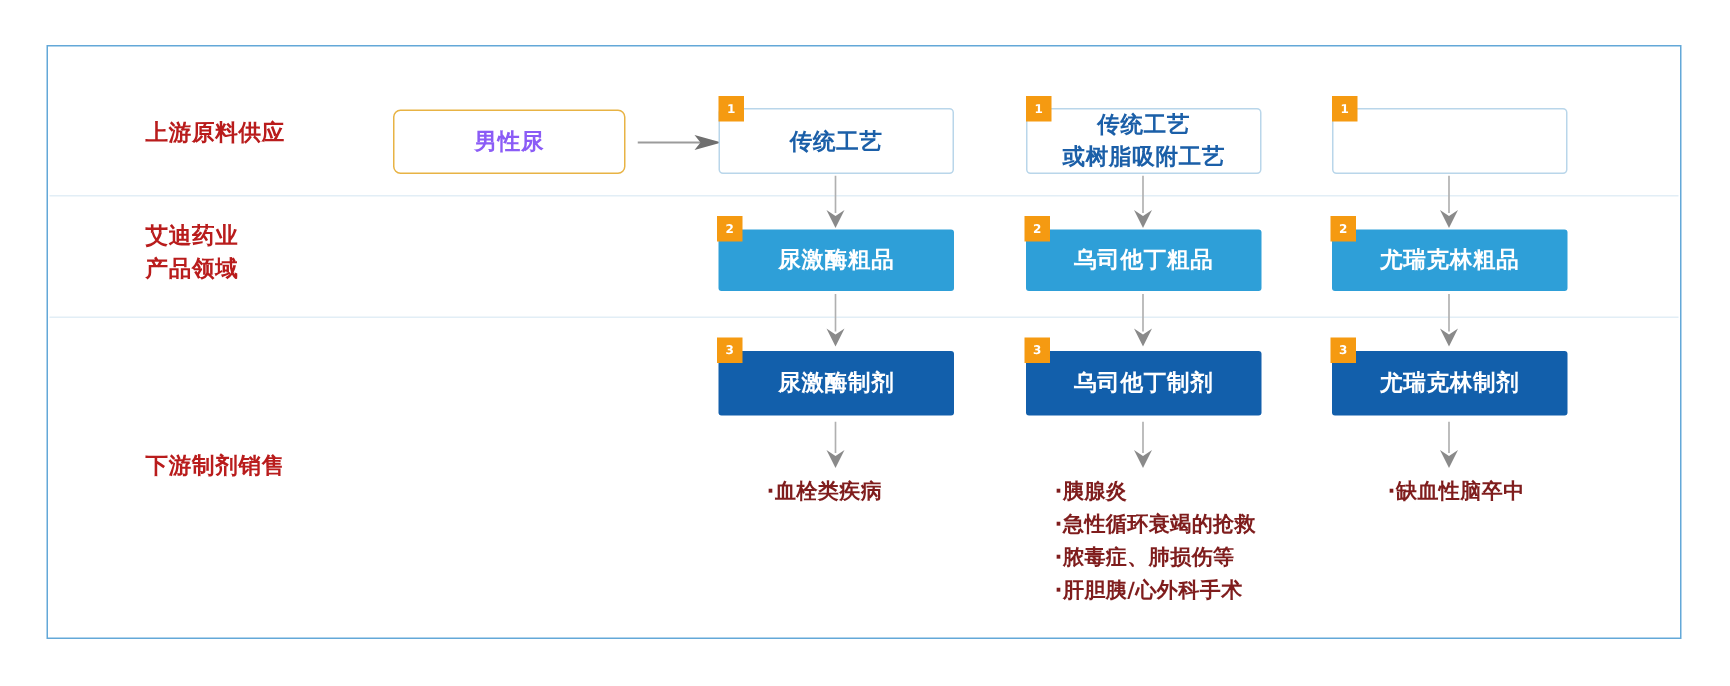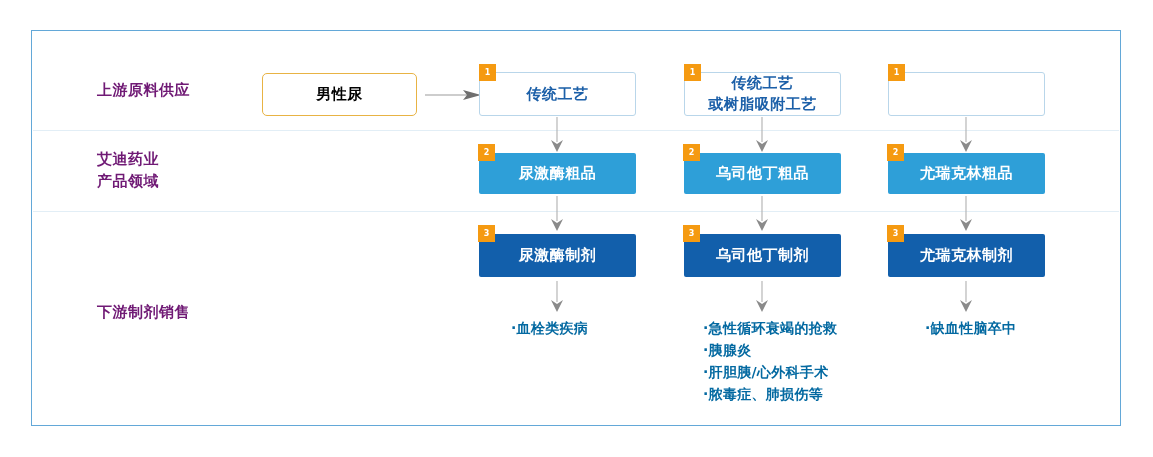--- a/index.html
+++ b/index.html
@@ -35,27 +35,28 @@
     width: 1086px;
     height: 1px;
     background: #e2eef6;
   }
   #divider-1 { top: 130px; }
   #divider-2 { top: 211px; }
 
   
   .stage-label {
     position: absolute;
-    color: #701a75;
+    color: #b91c1c;
     font-size: 15px;
     font-weight: bold;
     line-height: 22px;
     letter-spacing: 0.5px;
     white-space: pre-line;
     text-align: left;
+    font-family: Liberation Mono, monospace;
   }
   #label-upstream { left: 97px; top: 79px; }
   #label-midstream { left: 97px; top: 148px; text-align: center; }
   #label-downstream { left: 97px; top: 301px; }
 
   
   .node {
     position: absolute;
     box-sizing: border-box;
     display: flex;
@@ -64,21 +65,21 @@
     text-align: center;
     font-size: 15px;
     font-weight: bold;
     line-height: 21px;
     letter-spacing: 0.5px;
     white-space: pre-line;
   }
   .node-source {
     border: 1.5px solid #e8b344;
     border-radius: 5px;
-    color: #000000;
+    color: #8b5cf6;
     background: #ffffff;
   }
   .node-process {
     border: 1px solid #b9d6ea;
     border-radius: 3px;
     color: #1b5fa8;
     background: #ffffff;
   }
   .node-crude {
     background: #2e9fd8;
@@ -109,21 +110,21 @@
   .arrow-v {
     position: absolute;
     width: 14px;
   }
   .arrow-h {
     position: absolute;
   }
   
   .indications {
     position: absolute;
-    color: #0369a1;
+    color: #7f1d1d;
     font-size: 14px;
     font-weight: bold;
     line-height: 22px;
     letter-spacing: 0.3px;
     white-space: nowrap;
   }
   .indications div { }
 </style>
 </head>
 <body>
@@ -208,24 +209,24 @@
     <span class="badge">3</span>
     <span>乌司他丁制剂</span>
   </div>
 
   <svg class="arrow-v" style="left:755px; top:281px;" width="14" height="32">
     <line x1="7" y1="0" x2="7" y2="21" stroke="#b0b0b0" stroke-width="1.1"></line>
     <polygon points="7,31 1,19 7,23 13,19" fill="#8a8a8a"></polygon>
   </svg>
 
   <div class="indications" style="left:703px; top:317px;">
+    <div>·胰腺炎</div>
     <div>·急性循环衰竭的抢救</div>
-    <div>·胰腺炎</div>
+    <div>·脓毒症、肺损伤等</div>
     <div>·肝胆胰/心外科手术</div>
-    <div>·脓毒症、肺损伤等</div>
   </div>
 
   <div class="node node-process" style="left:888px; top:72px; width:157px; height:44px;">
     <span class="badge">1</span>
   </div>
 
   <svg class="arrow-v" style="left:959px; top:117px;" width="14" height="36">
     <line x1="7" y1="0" x2="7" y2="25" stroke="#b0b0b0" stroke-width="1.1"></line>
     <polygon points="7,35 1,23 7,27 13,23" fill="#8a8a8a"></polygon>
   </svg>

